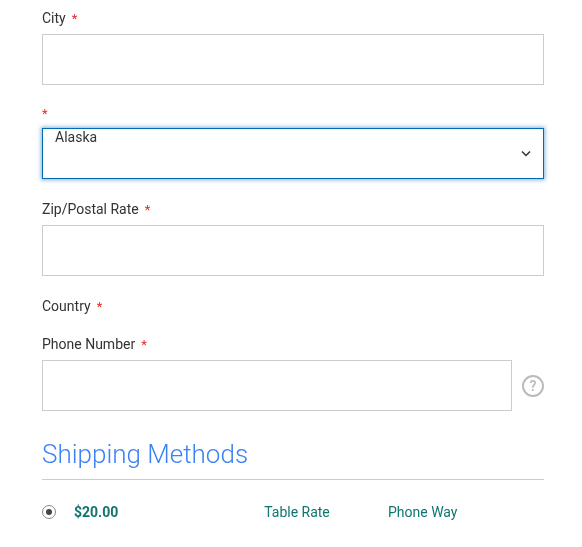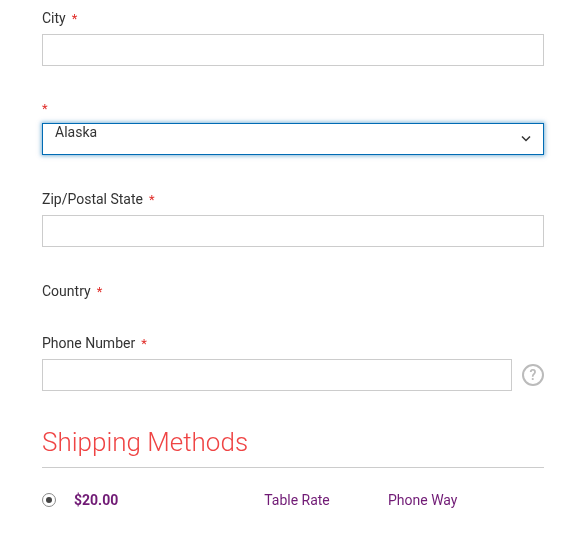--- a/index.html
+++ b/index.html
@@ -5,40 +5,40 @@
   * { box-sizing: border-box; margin: 0; padding: 0; }
   body {
     font-family: -apple-system, BlinkMacSystemFont, "Segoe UI", Roboto, Helvetica, Arial, sans-serif;
     background: #ffffff;
     width: 582px;
     height: 547px;
     padding: 10px 38px 0 42px;
     color: #333;
   }
   .field {
-    margin-bottom: 36px;
+    margin-bottom: 22px;
   }
   .label-row {
     display: flex;
     align-items: center;
     gap: 6px;
     margin-bottom: 8px;
   }
   .label {
     font-size: 14px;
     color: #333333;
   }
   .req {
     color: #e02b27;
     font-size: 13px;
     line-height: 1;
   }
   .text-input, .select-input {
     width: 100%;
-    height: 32px;
+    height: 51px;
     border: 1px solid #cccccc;
     background: #ffffff;
     font-size: 14px;
     padding: 0 10px;
     color: #333;
     font-family: inherit;
   }
   .select-wrap {
     position: relative;
     width: 100%;
@@ -81,31 +81,31 @@
     justify-content: center;
     color: #bbbbbb;
     font-size: 14px;
     font-weight: 600;
     cursor: pointer;
     flex-shrink: 0;
   }
   .section-title {
     font-size: 26px;
     font-weight: 300;
-    color: #ef4444;
+    color: #3b82f6;
     margin-top: 28px;
     padding-bottom: 10px;
     border-bottom: 1px solid #cccccc;
     margin-bottom: 24px;
   }
   .method-row {
     display: flex;
     align-items: center;
     font-size: 14px;
-    color: #701a75;
+    color: #0f766e;
   }
   .radio {
     width: 14px;
     height: 14px;
     border: 1px solid #888;
     border-radius: 50%;
     display: inline-flex;
     align-items: center;
     justify-content: center;
     margin-right: 18px;
@@ -152,21 +152,21 @@
     <span class="chevron">
       <svg width="12" height="12" viewBox="0 0 12 12">
           <path d="M2 4 L6 8 L10 4" fill="none" stroke="currentColor" stroke-width="1.5"></path>
         </svg>
     </span>
   </div>
 </div>
 
 <div class="field">
   <div class="label-row">
-    <span class="label">Zip/Postal State</span>
+    <span class="label">Zip/Postal Rate</span>
     <span class="req">*</span>
   </div>
   <input type="text" class="text-input" value="" style="">
 </div>
 
 <div class="field">
   <div class="label-row">
     <span class="label">Country</span>
     <span class="req">*</span>
   </div>

